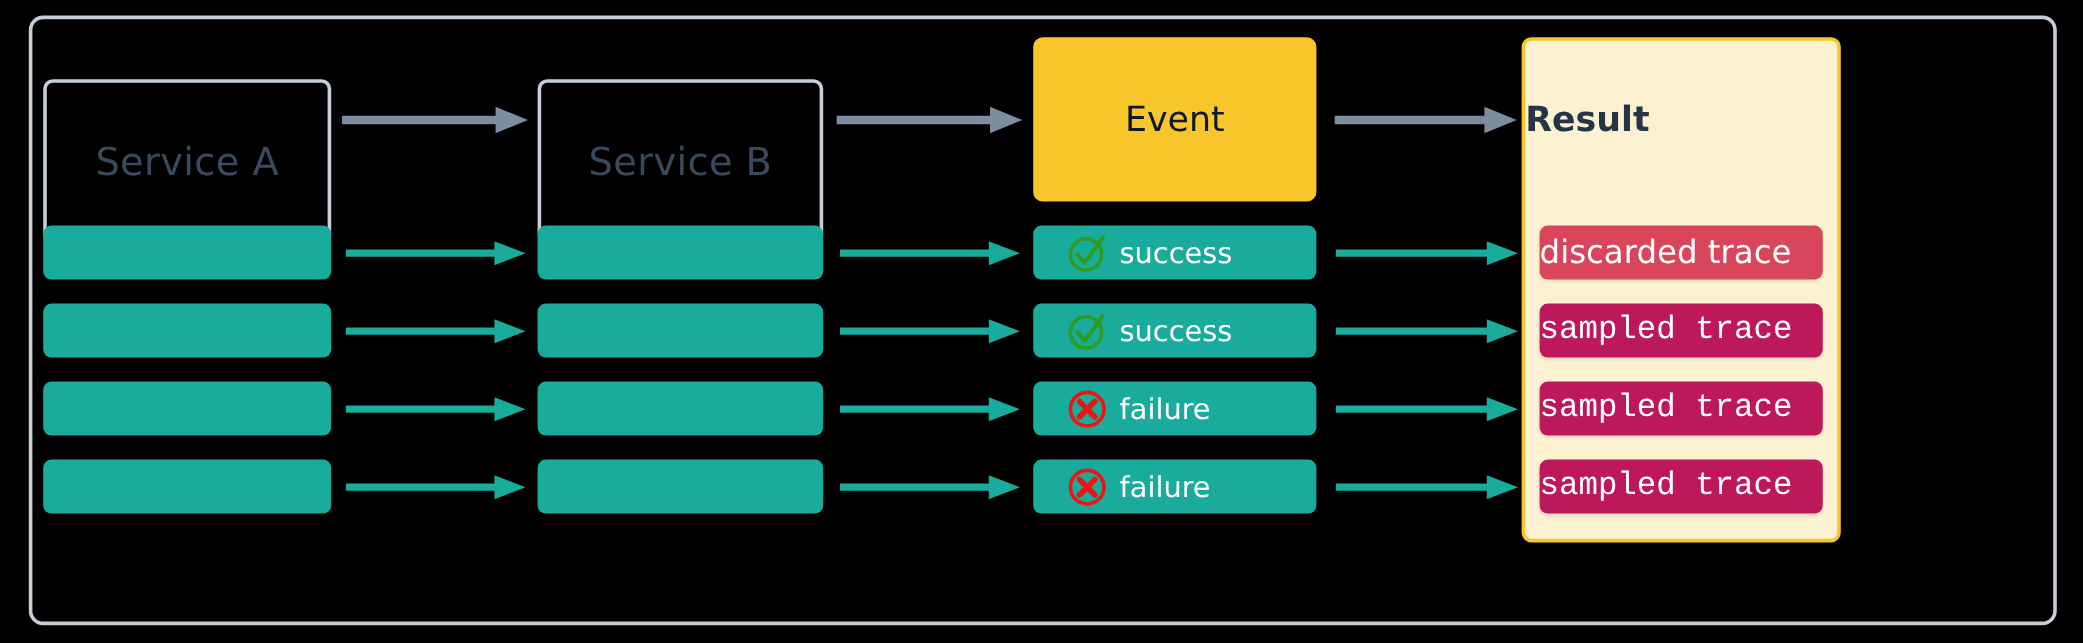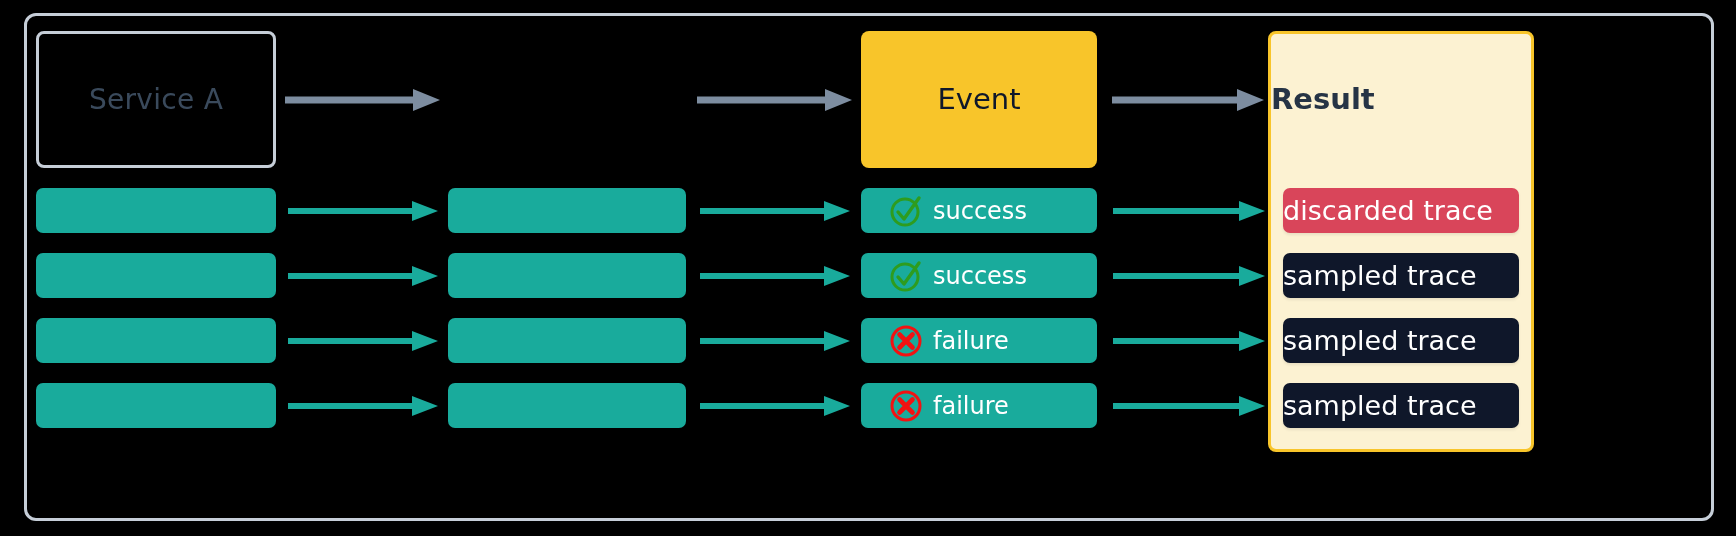--- a/index.html
+++ b/index.html
@@ -44,23 +44,24 @@
     display: flex;
     align-items: center;
     justify-content: center;
     text-align: center;
   }
 
   .hdr-service {
     border: 3px solid #c6ced8;
     background: transparent;
     color: #3a4a5c;
-    font-size: 28px;
+    font-size: 32px;
     font-weight: 400;
     letter-spacing: .3px;
+    margin-top: 35px;
   }
 
   .hdr-event {
     background: #f8c52a;
     color: #0f172a;
     font-size: 29px;
     font-weight: 400;
     line-height: 1.35;
     padding: 0 10px;
   }
@@ -126,21 +127,21 @@
     height: 45px;
     border-radius: 7px;
     display: flex;
     align-items: center;
     justify-content: flex-start;
     color: #ffffff;
     font-size: 27px;
     font-weight: 400;
     box-shadow: 0 2px 3px rgba(0,0,0,.08);
   }
-  .res-sampled   { background: #0f172a; }
+  .res-sampled   { background: #be185d; font-family: Liberation Mono, monospace; }
   .res-discarded { background: #d9455a; }
 
   
   .arrow {
     position: absolute;
     display: flex;
     align-items: center;
   }
   .arrow svg { display: block; }
 
@@ -151,20 +152,23 @@
 <body>
 
 <div id="diagram">
 
   <div class="outer-frame"></div>
 
   <div class="hdr-box hdr-service col-a">
     <span>Service A</span>
   </div>
 
+  <div class="hdr-box hdr-service col-b">
+    <span>Service B</span>
+  </div>
 
   <div class="hdr-box hdr-event col-evt">
     <div>
       <div>Event</div>
     </div>
   </div>
 
   <div class="result-panel">
     <div class="result-title">Result</div>
   </div>

